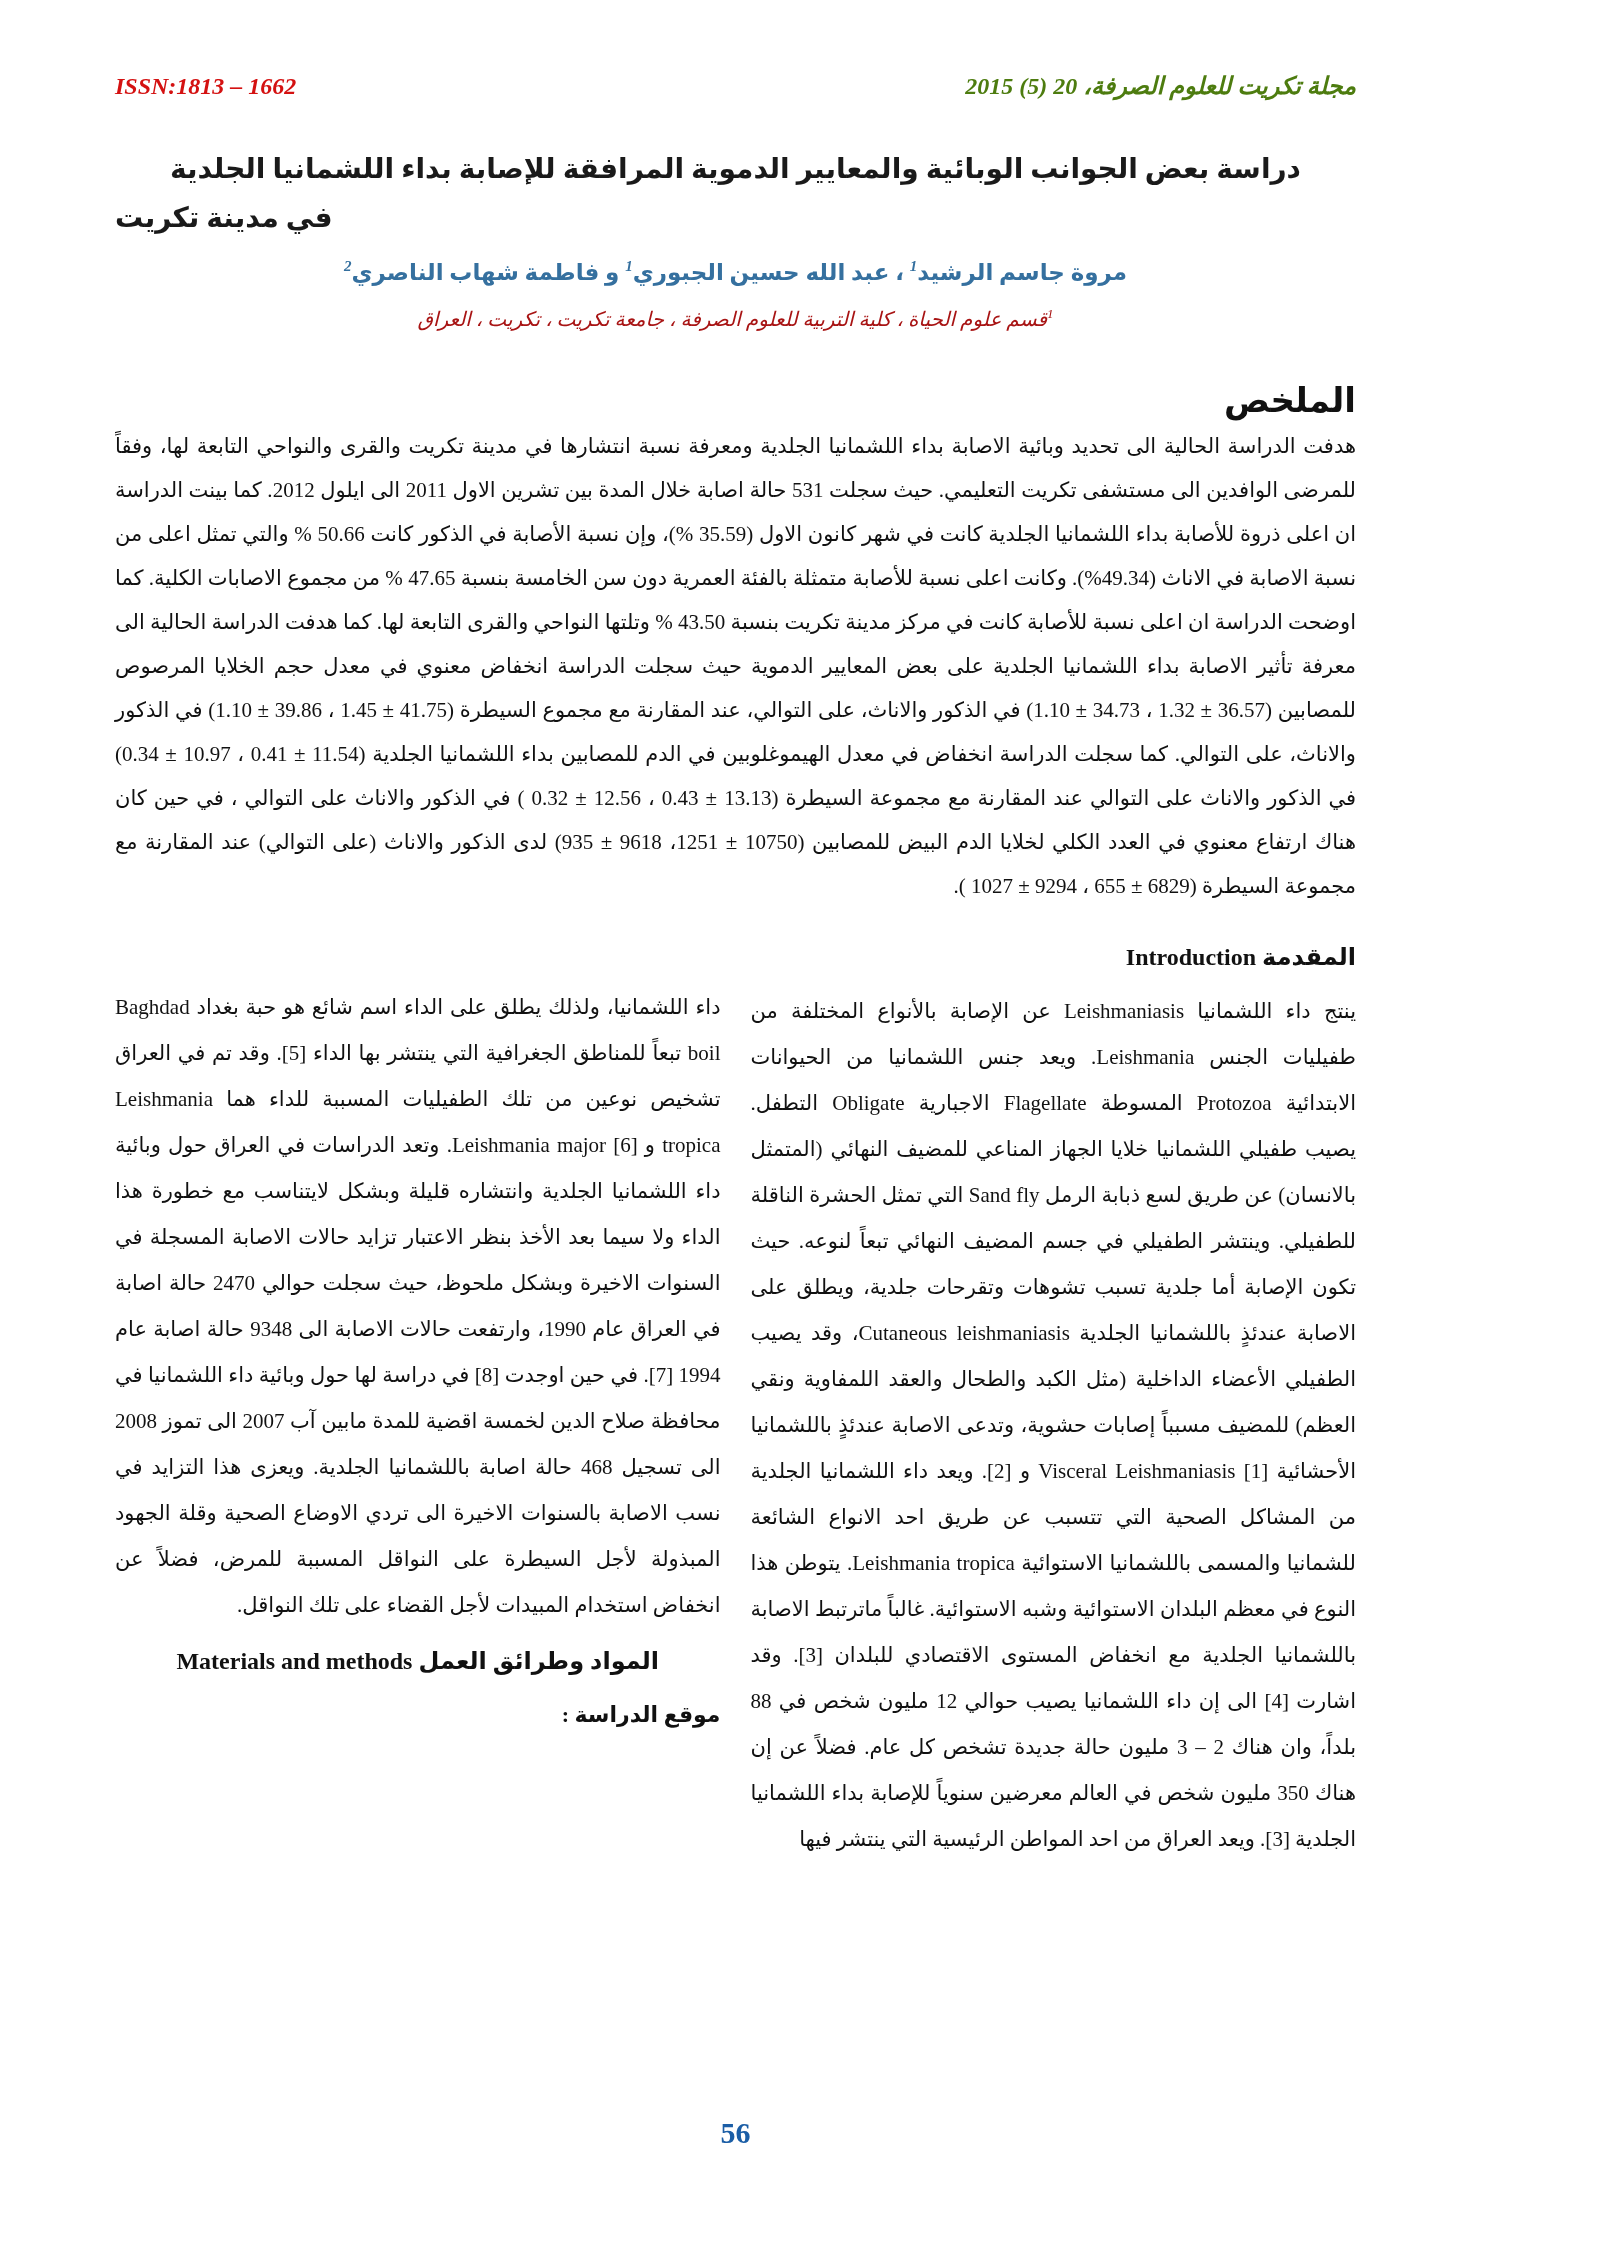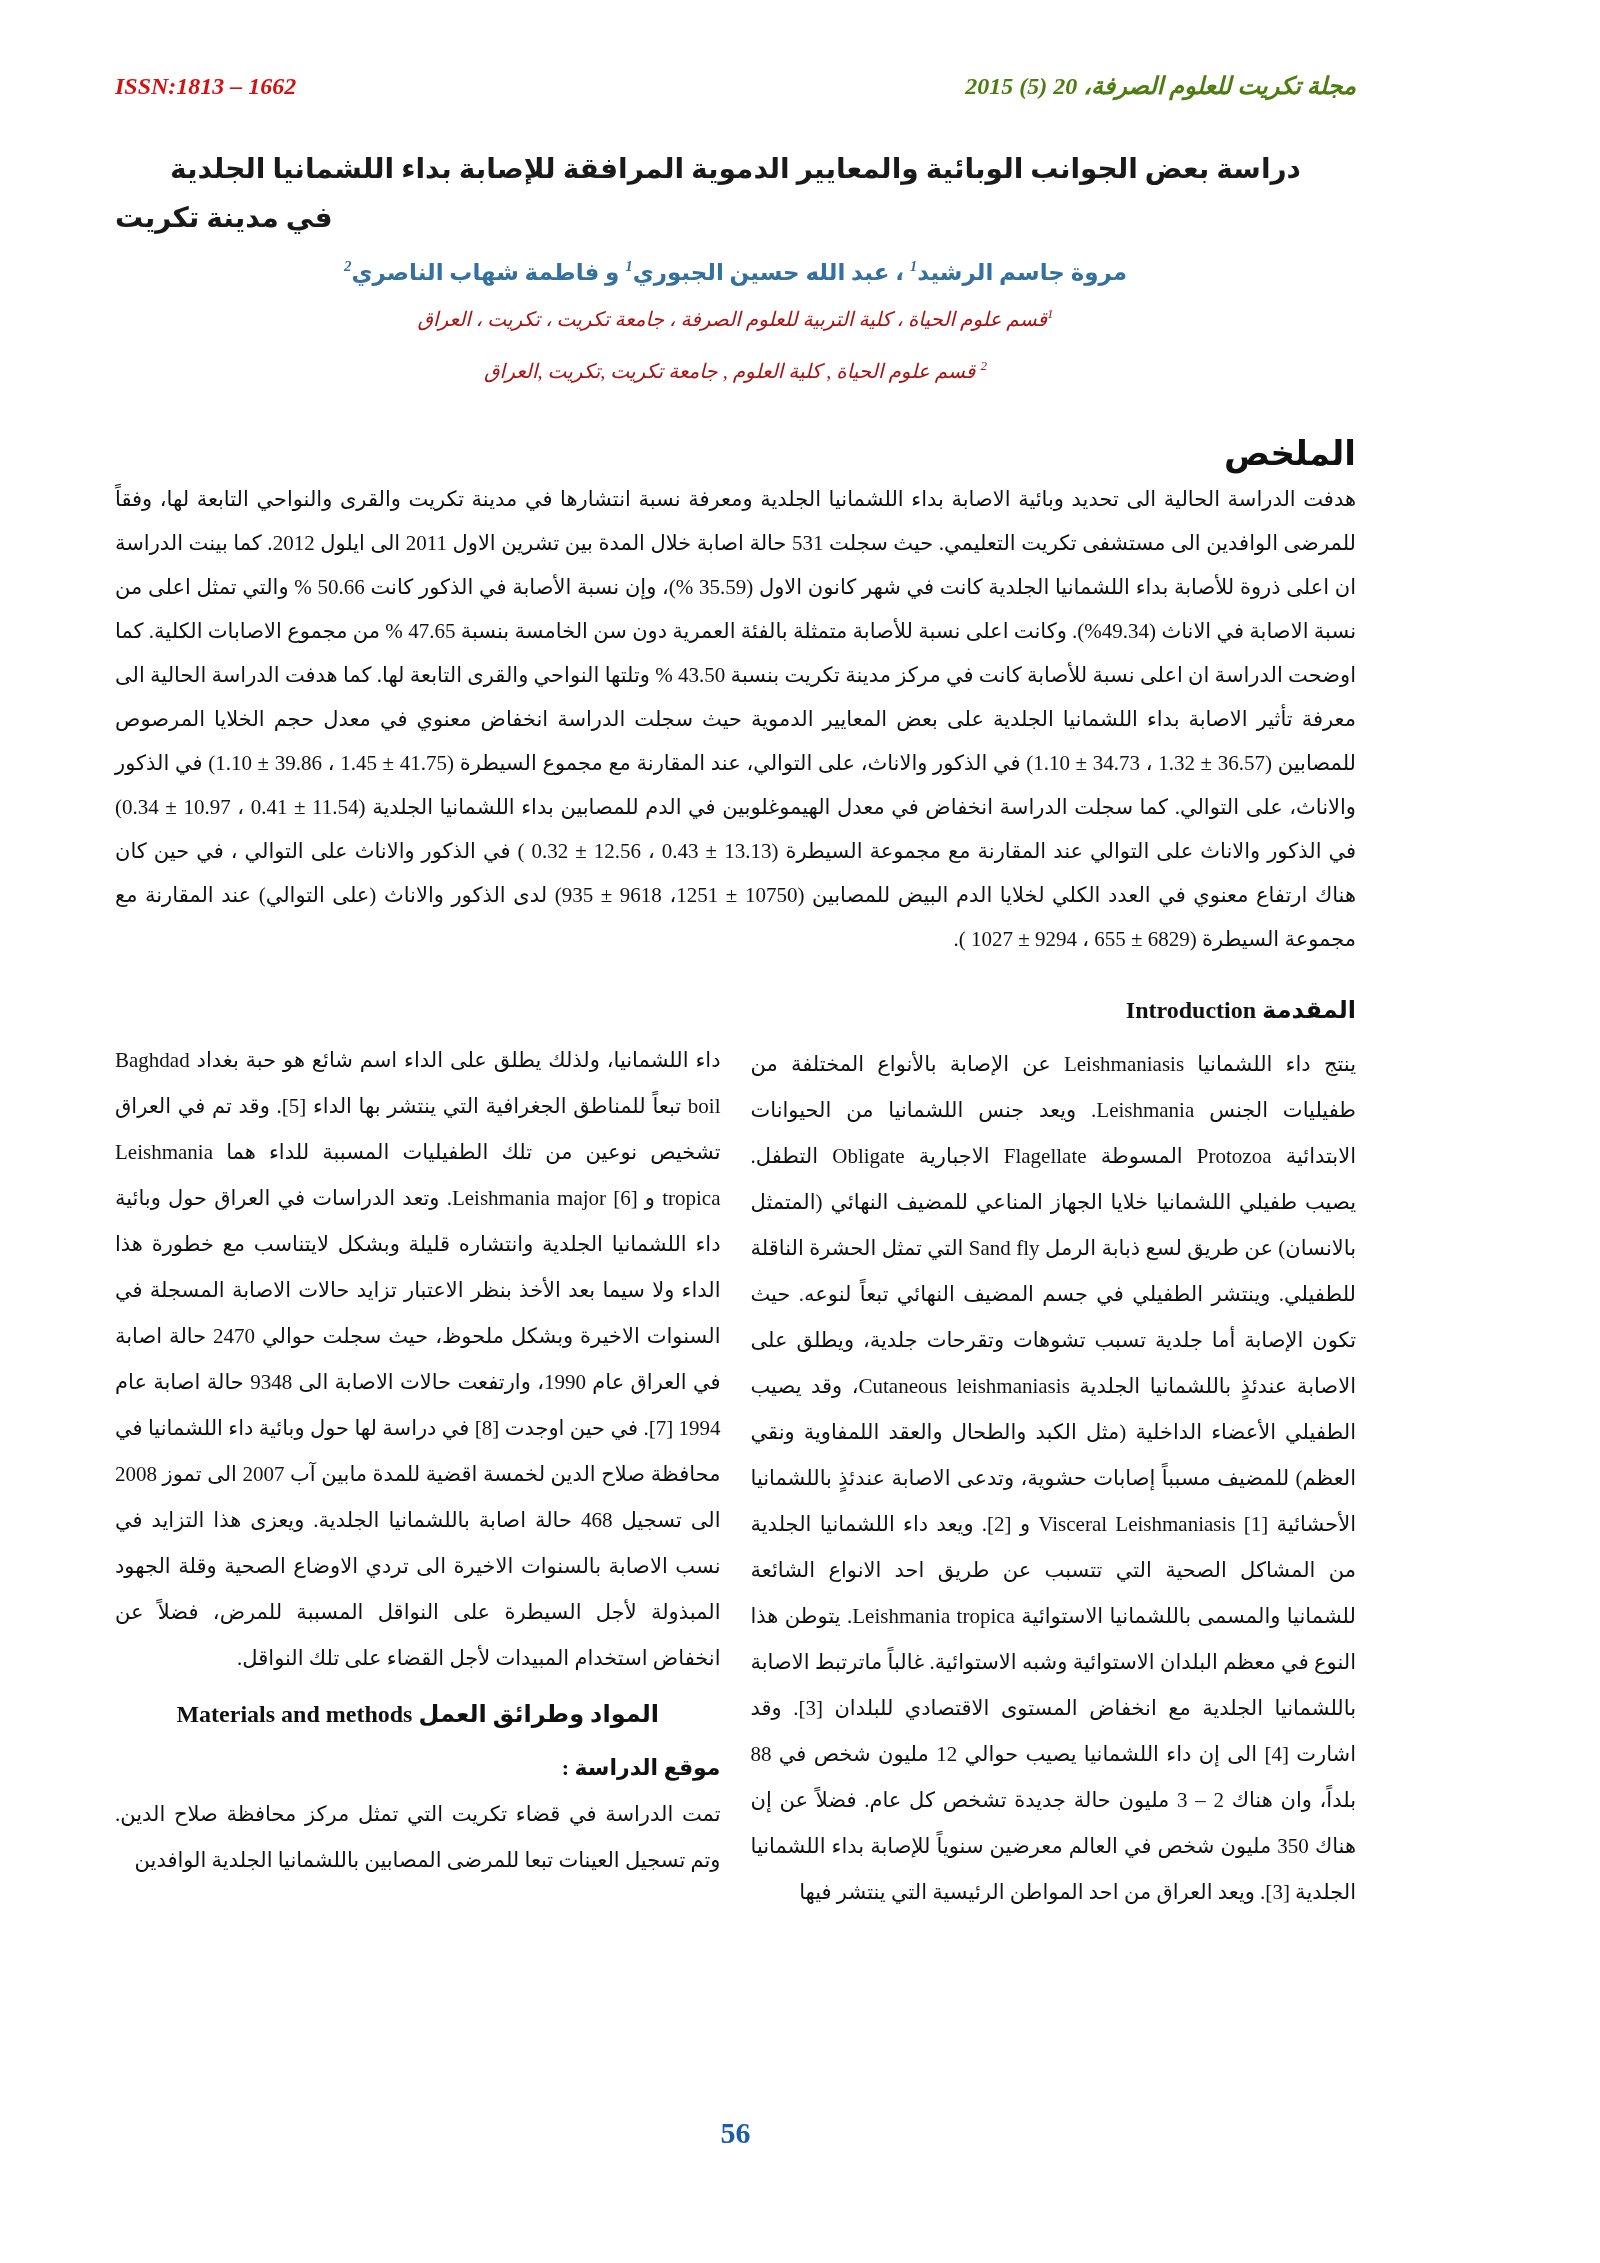--- a/index.html
+++ b/index.html
@@ -151,36 +151,34 @@
     <div class="issn">ISSN:1813 – 1662</div>
     <div class="journal">مجلة تكريت للعلوم الصرفة،  20 (5) 2015</div>
   </div>
 
   <div class="title-line1">دراسة بعض الجوانب الوبائية والمعايير الدموية المرافقة للإصابة بداء اللشمانيا الجلدية</div>
   <div class="title-line2">في مدينة تكريت</div>
 
   <div class="authors"><span>مروة جاسم الرشيد</span><sup>1</sup><span> ، </span><span>عبد الله حسين الجبوري</span><sup>1</sup><span> و </span><span>فاطمة شهاب الناصري</span><sup>2</sup></div>
 
   <div class="affiliation"><sup>1</sup><span>قسم علوم الحياة ، كلية التربية للعلوم الصرفة ، جامعة تكريت ، تكريت ، العراق</span></div>
-  <div class="affiliation"><sup>2</sup> <span>قسم علوم الحياة , كلية العلوم , جامعة تكريت ,تكريت ,العراق</span></div>
 
   <div class="abstract-heading">الملخص</div>
   <div class="abstract-body">هدفت الدراسة الحالية الى تحديد وبائية الاصابة بداء اللشمانيا الجلدية ومعرفة نسبة انتشارها في مدينة تكريت والقرى والنواحي التابعة لها، وفقاً للمرضى الوافدين الى مستشفى تكريت التعليمي. حيث سجلت 531 حالة اصابة خلال المدة بين تشرين الاول 2011 الى ايلول 2012. كما بينت الدراسة ان اعلى ذروة للأصابة بداء اللشمانيا الجلدية كانت في شهر كانون الاول (35.59 %)، وإن نسبة الأصابة في الذكور كانت 50.66 % والتي تمثل اعلى من نسبة الاصابة في الاناث (49.34%). وكانت اعلى نسبة للأصابة متمثلة بالفئة العمرية دون سن الخامسة بنسبة 47.65 % من مجموع الاصابات الكلية. كما اوضحت الدراسة ان اعلى نسبة للأصابة كانت في مركز مدينة تكريت بنسبة 43.50 % وتلتها النواحي والقرى التابعة لها. كما هدفت الدراسة الحالية الى معرفة تأثير الاصابة بداء اللشمانيا الجلدية على بعض المعايير الدموية حيث سجلت الدراسة انخفاض معنوي في معدل حجم الخلايا المرصوص للمصابين (36.57 ± 1.32 ، 34.73 ± 1.10) في الذكور والاناث، على التوالي، عند المقارنة مع مجموع السيطرة (41.75 ± 1.45 ، 39.86 ± 1.10) في الذكور والاناث، على التوالي. كما سجلت الدراسة انخفاض في معدل الهيموغلوبين في الدم للمصابين بداء اللشمانيا الجلدية (11.54 ± 0.41 ، 10.97 ± 0.34) في الذكور والاناث على التوالي عند المقارنة مع مجموعة السيطرة (13.13 ± 0.43 ، 12.56 ± 0.32 ) في الذكور والاناث على التوالي ، في حين كان هناك ارتفاع معنوي في العدد الكلي لخلايا الدم البيض للمصابين (10750 ± 1251، 9618 ± 935) لدى الذكور والاناث (على التوالي) عند المقارنة مع مجموعة السيطرة (6829 ± 655 ، 9294 ± 1027 ).</div>
 
   <div class="columns">
 
     <div class="col">
       <div class="col-heading"><span>المقدمة</span> <span class="latin">Introduction</span></div>
       <div>ينتج داء اللشمانيا Leishmaniasis عن الإصابة بالأنواع المختلفة من طفيليات الجنس Leishmania. ويعد جنس اللشمانيا من الحيوانات الابتدائية Protozoa المسوطة Flagellate الاجبارية Obligate التطفل. يصيب طفيلي اللشمانيا خلايا الجهاز المناعي للمضيف النهائي (المتمثل بالانسان) عن طريق لسع ذبابة الرمل Sand fly التي تمثل الحشرة الناقلة للطفيلي. وينتشر الطفيلي في جسم المضيف النهائي تبعاً لنوعه. حيث تكون الإصابة أما جلدية تسبب تشوهات وتقرحات جلدية، ويطلق على الاصابة عندئذٍ باللشمانيا الجلدية Cutaneous leishmaniasis، وقد يصيب الطفيلي الأعضاء الداخلية (مثل الكبد والطحال والعقد اللمفاوية ونقي العظم) للمضيف مسبباً إصابات حشوية، وتدعى الاصابة عندئذٍ باللشمانيا الأحشائية Visceral Leishmaniasis [1] و [2]. ويعد داء اللشمانيا الجلدية من المشاكل الصحية التي تتسبب عن طريق احد الانواع الشائعة للشمانيا والمسمى باللشمانيا الاستوائية Leishmania tropica. يتوطن هذا النوع في معظم البلدان الاستوائية وشبه الاستوائية. غالباً ماترتبط الاصابة باللشمانيا الجلدية مع انخفاض المستوى الاقتصادي للبلدان [3]. وقد اشارت [4] الى إن داء اللشمانيا يصيب حوالي 12 مليون شخص في 88 بلداً، وان هناك 2 – 3 مليون حالة جديدة تشخص كل عام. فضلاً عن إن هناك 350 مليون شخص في العالم معرضين سنوياً للإصابة بداء اللشمانيا الجلدية [3]. ويعد العراق من احد المواطن الرئيسية التي ينتشر فيها</div>
     </div>
 
     <div class="col left-col">
       <div>داء اللشمانيا، ولذلك يطلق على الداء اسم شائع هو حبة بغداد Baghdad boil تبعاً للمناطق الجغرافية التي ينتشر بها الداء [5]. وقد تم في العراق تشخيص نوعين من تلك الطفيليات المسببة للداء هما Leishmania tropica و Leishmania major [6]. وتعد الدراسات في العراق حول وبائية داء اللشمانيا الجلدية وانتشاره قليلة وبشكل لايتناسب مع خطورة هذا الداء ولا سيما بعد الأخذ بنظر الاعتبار تزايد حالات الاصابة المسجلة في السنوات الاخيرة وبشكل ملحوظ، حيث سجلت حوالي 2470 حالة اصابة في العراق عام 1990، وارتفعت حالات الاصابة الى 9348 حالة اصابة عام 1994 [7]. في حين اوجدت [8] في دراسة لها حول وبائية داء اللشمانيا في محافظة صلاح الدين لخمسة اقضية للمدة مابين آب 2007 الى تموز 2008 الى تسجيل 468 حالة اصابة باللشمانيا الجلدية. ويعزى هذا التزايد في نسب الاصابة بالسنوات الاخيرة الى تردي الاوضاع الصحية وقلة الجهود المبذولة لأجل السيطرة على النواقل المسببة للمرض، فضلاً عن انخفاض استخدام المبيدات لأجل القضاء على تلك النواقل.</div>
       <div class="materials-heading"><span>المواد وطرائق العمل</span> <span class="latin">Materials and methods</span></div>
       <div class="site-heading">موقع الدراسة :</div>
-      <div class="site-body">تمت الدراسة في قضاء تكريت التي تمثل مركز محافظة صلاح الدين. وتم تسجيل العينات تبعا للمرضى المصابين باللشمانيا الجلدية الوافدين</div>
     </div>
 
   </div>
 
   <div class="footer">56</div>
 
 </div>
 
 </body></html>

